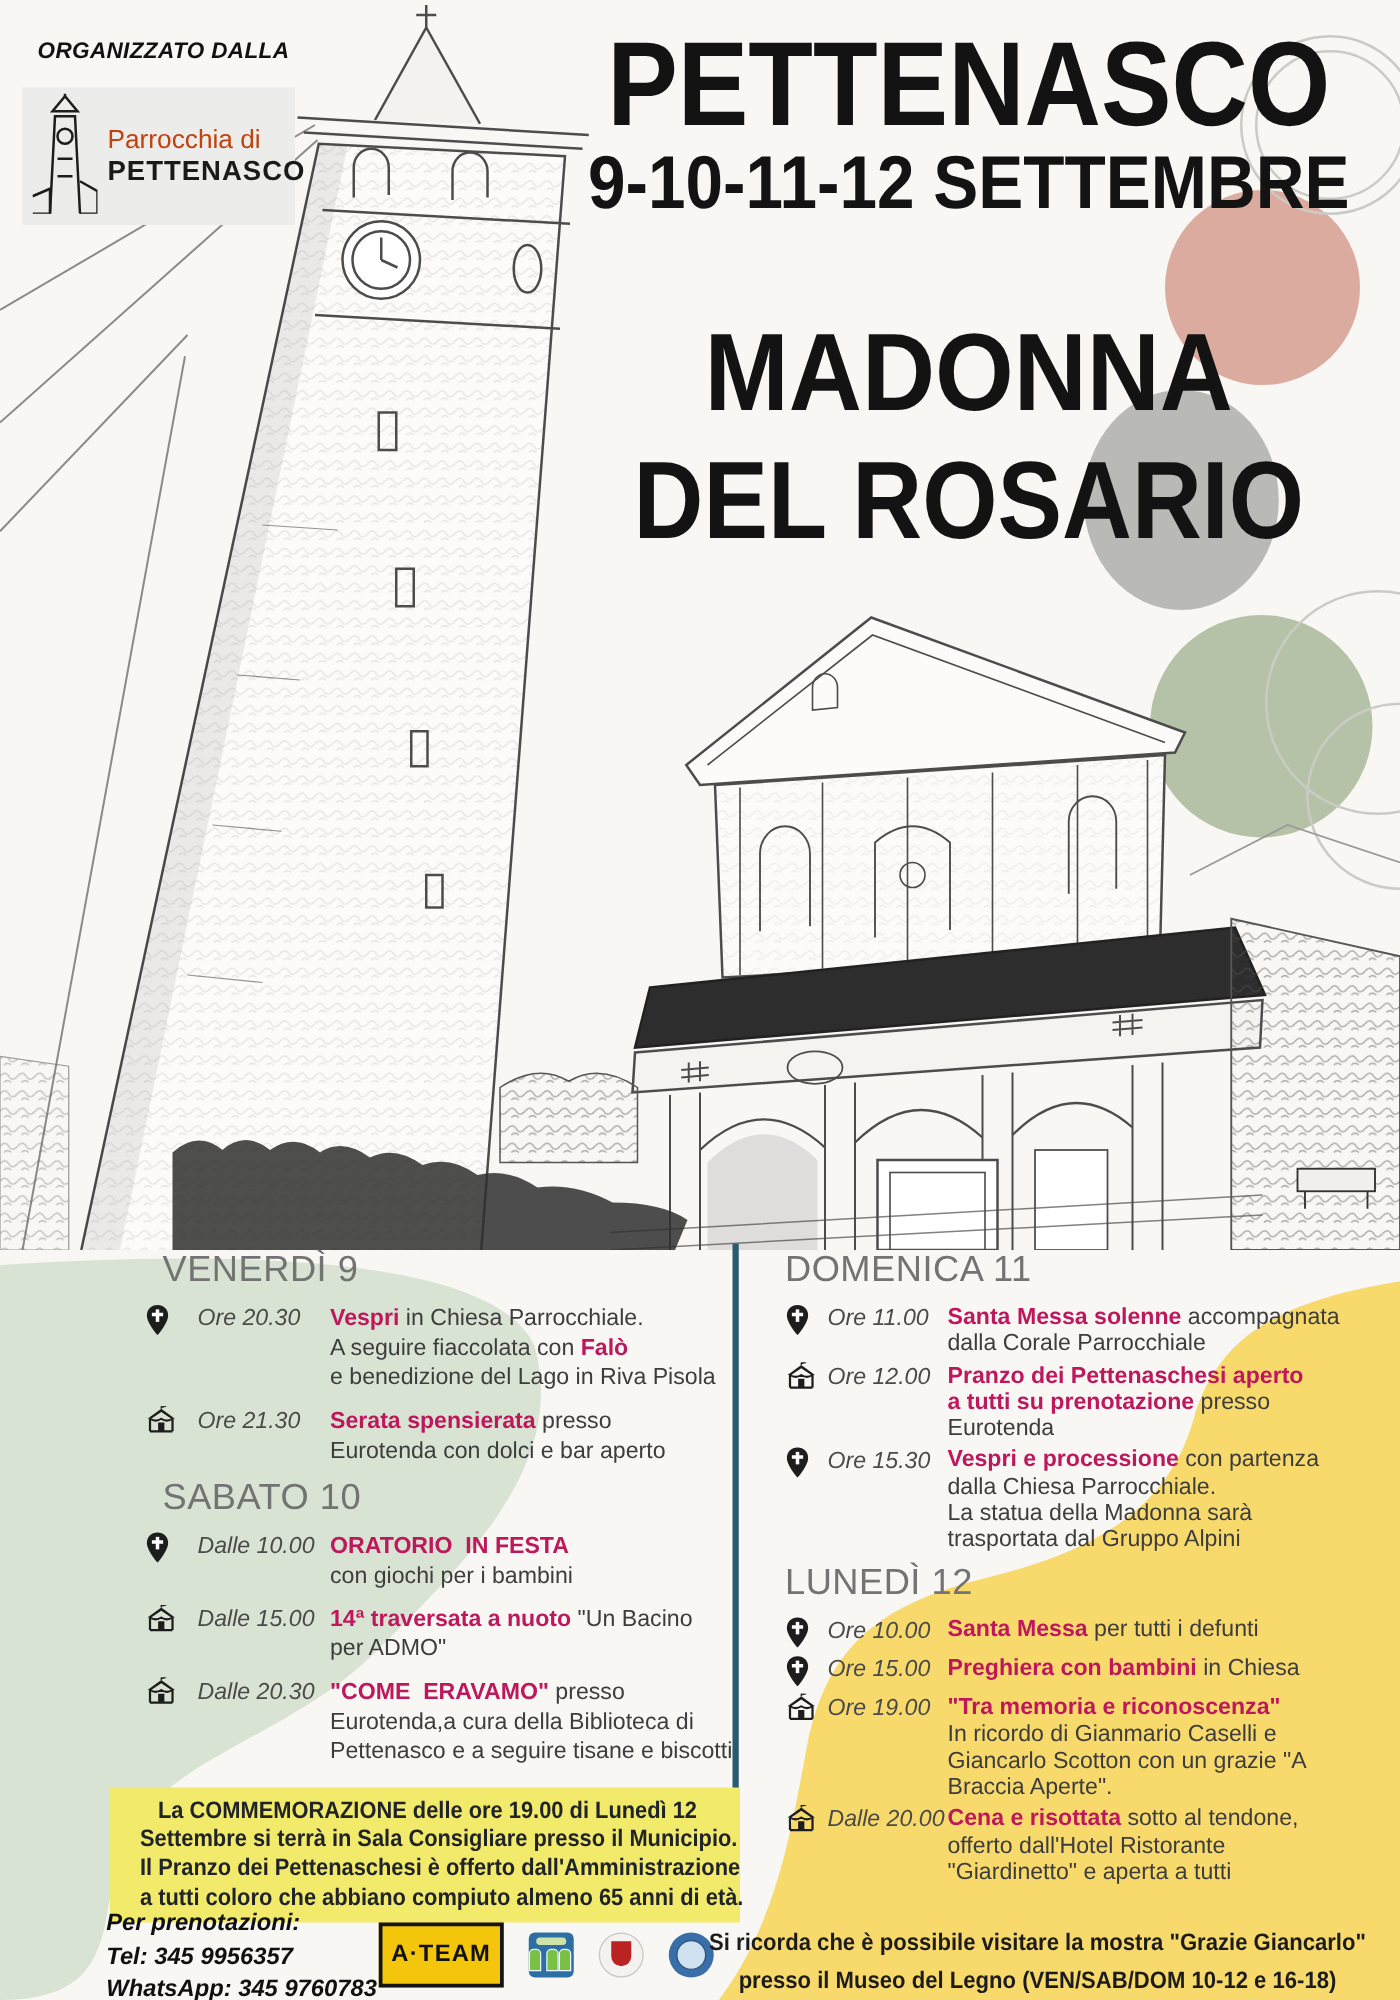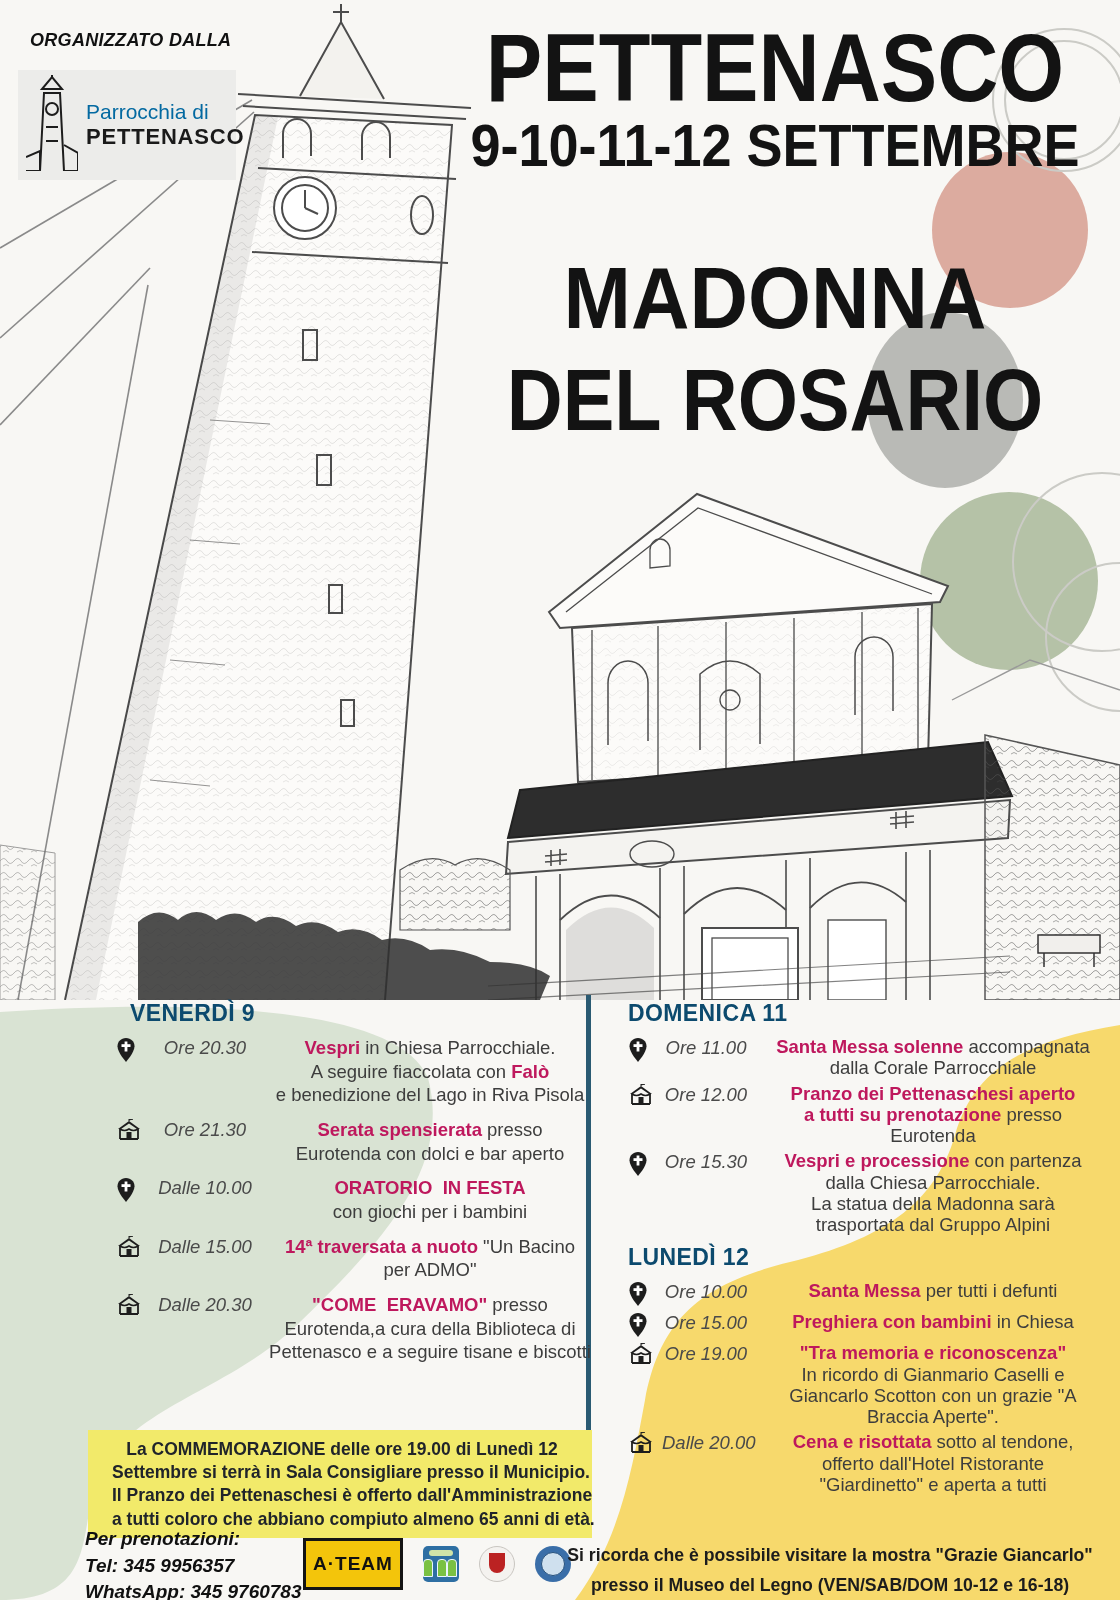--- a/index.html
+++ b/index.html
@@ -7,38 +7,38 @@
         font-family:"Liberation Sans",sans-serif;color:#222;}
   .abs{position:absolute;}
   
   .circle{position:absolute;border-radius:50%;}
   .ring{position:absolute;border-radius:50%;border:2px solid #cbcbc6;background:transparent;}
   
   .organizer-label{position:absolute;left:30px;top:30px;font-size:18px;font-weight:bold;
     font-style:italic;color:#111;letter-spacing:.3px;}
   .logo-box{position:absolute;left:18px;top:70px;width:218px;height:110px;background:#ececea;
     display:flex;align-items:center;gap:8px;padding:4px 8px;box-sizing:border-box;}
-  .logo-text .l1{font-size:21px;color:#0369a1;}
+  .logo-text .l1{font-size:21px;color:#c2410c;}
   .logo-text .l2{font-size:22px;font-weight:bold;color:#1a1a1a;letter-spacing:.8px;}
   .title-wrap{position:absolute;left:430px;top:22px;width:690px;text-align:center;color:#131313;}
   .title-line{font-weight:bold;line-height:1.0;white-space:nowrap;transform-origin:50% 50%;}
   .t1{font-size:92px;transform:scaleX(.92) scaleY(1.04);letter-spacing:0px;}
   .t2{font-size:60px;transform:scaleX(.90);margin-top:2px;}
   .t3{font-size:88px;transform:scaleX(.92);margin-top:78px;}
   .t4{font-size:88px;transform:scaleX(.88);margin-top:14px;}
   
   .divider{position:absolute;left:586px;top:995px;width:5px;height:510px;background:#2a5a72;}
   .col{position:absolute;top:1000px;width:480px;}
   .col-0{left:116px;font-size:18.5px;}
   .col-1{left:628px;font-size:18.5px;}
-  .day-header{font-size:23px;font-weight:bold;color:#0c4a6e;letter-spacing:.4px;margin:0 0 9px 14px;}
+  .day-header{font-size:29px;font-weight:normal;color:#737373;letter-spacing:.4px;margin:0 0 9px 14px;}
   .col-1 .day-header{margin-left:0;}
   .day-header.mt{margin-top:9px;}
   .event-row{display:grid;grid-template-columns:30px 94px 1fr;column-gap:12px;align-items:start;
-    margin-bottom:11px;text-align:center;}
+    margin-bottom:11px;}
   .col-1 .event-row{grid-template-columns:26px 88px 1fr;column-gap:8px;margin-bottom:4px;}
   .ev-icon{padding-top:1px;}
   .ev-icon svg{display:block;}
   .ev-time{font-style:italic;color:#4a4a4a;padding-top:1px;white-space:nowrap;}
   .ev-text{color:#3d3d3d;line-height:1.28;white-space:pre-wrap;}
   .col-1 .ev-text{line-height:1.15;}
   .ev-text .b{font-weight:bold;color:#be185d;}
   
   .commem-box{position:absolute;left:88px;top:1430px;width:500px;background:#f2ea6a;
     padding:7px 0 8px 4px;text-align:center;}
@@ -212,20 +212,21 @@
       <path d="M2 10 L13 2 L24 10 L21 10 L13 4.5 L5 10 Z" fill="#1d1d1d"></path>
       <path d="M4 10 L4 20 M22 10 L22 20 M4 20 L22 20" stroke="#1d1d1d" stroke-width="1.8" fill="none"></path>
       <path d="M4 10 Q8.5 13 13 10 Q17.5 13 22 10" stroke="#1d1d1d" stroke-width="1.6" fill="none"></path>
       <path d="M13 2 L13 -1 L17 0 L13 1" stroke="#1d1d1d" stroke-width="1" fill="#1d1d1d"></path>
       <rect x="10.5" y="13" width="5" height="7" fill="#1d1d1d"></rect>
     </svg>
   </span>
         <span class="ev-time">Ore 21.30</span>
         <div class="ev-text"><div class="ev-line"><span class="b">Serata spensierata</span><span> presso</span></div><div class="ev-line"><span>Eurotenda con dolci e bar aperto</span></div></div>
       </div>
+      <div class="day-header mt">SABATO 10</div>
       <div class="event-row">
         <span class="ev-icon">
     <svg width="20" height="26" viewBox="0 0 20 26">
       <path d="M10 1 C5 1 1.5 4.6 1.5 9.3 C1.5 15.5 10 25 10 25 C10 25 18.5 15.5 18.5 9.3 C18.5 4.6 15 1 10 1 Z" fill="#1d1d1d"></path>
       <rect x="8.6" y="4.5" width="2.8" height="10" fill="#fff"></rect>
       <rect x="5.5" y="7.2" width="9" height="2.8" fill="#fff"></rect>
     </svg>
   </span>
         <span class="ev-time">Dalle 10.00</span>
         <div class="ev-text"><div class="ev-line"><span class="b">ORATORIO  IN FESTA</span></div><div class="ev-line"><span>con giochi per i bambini</span></div></div>

